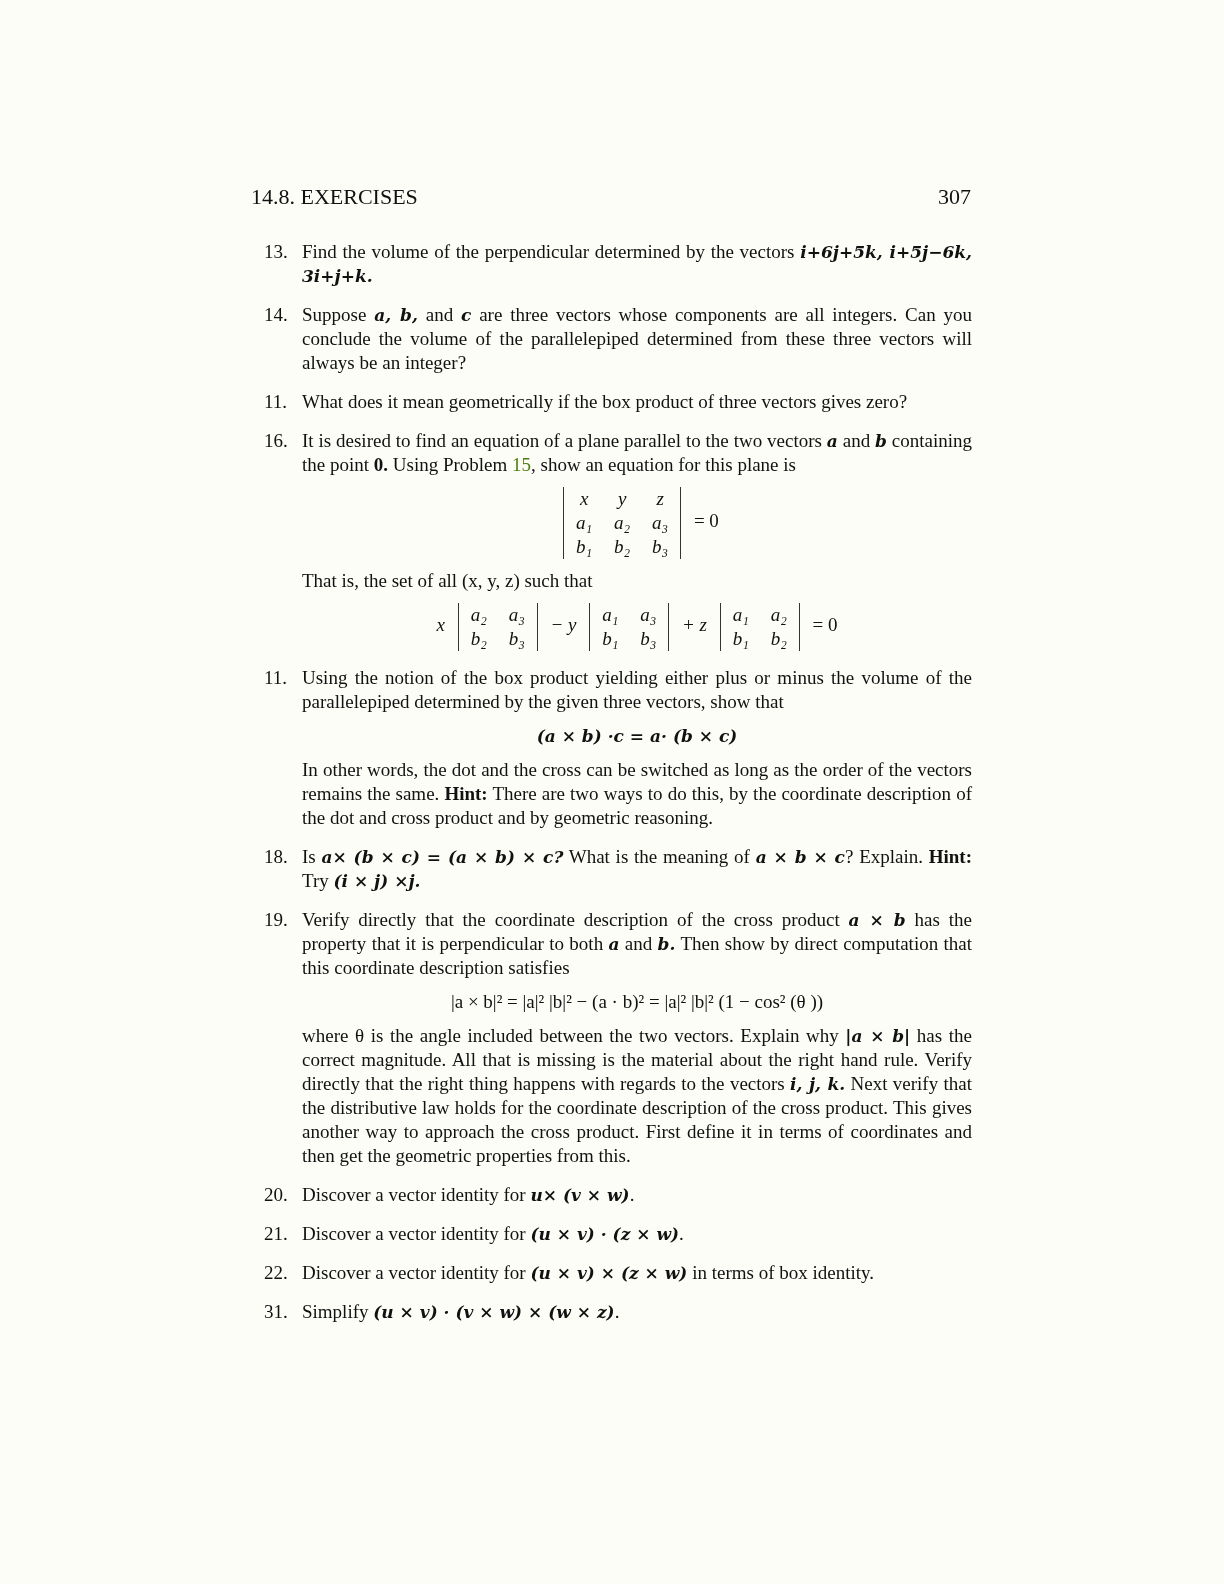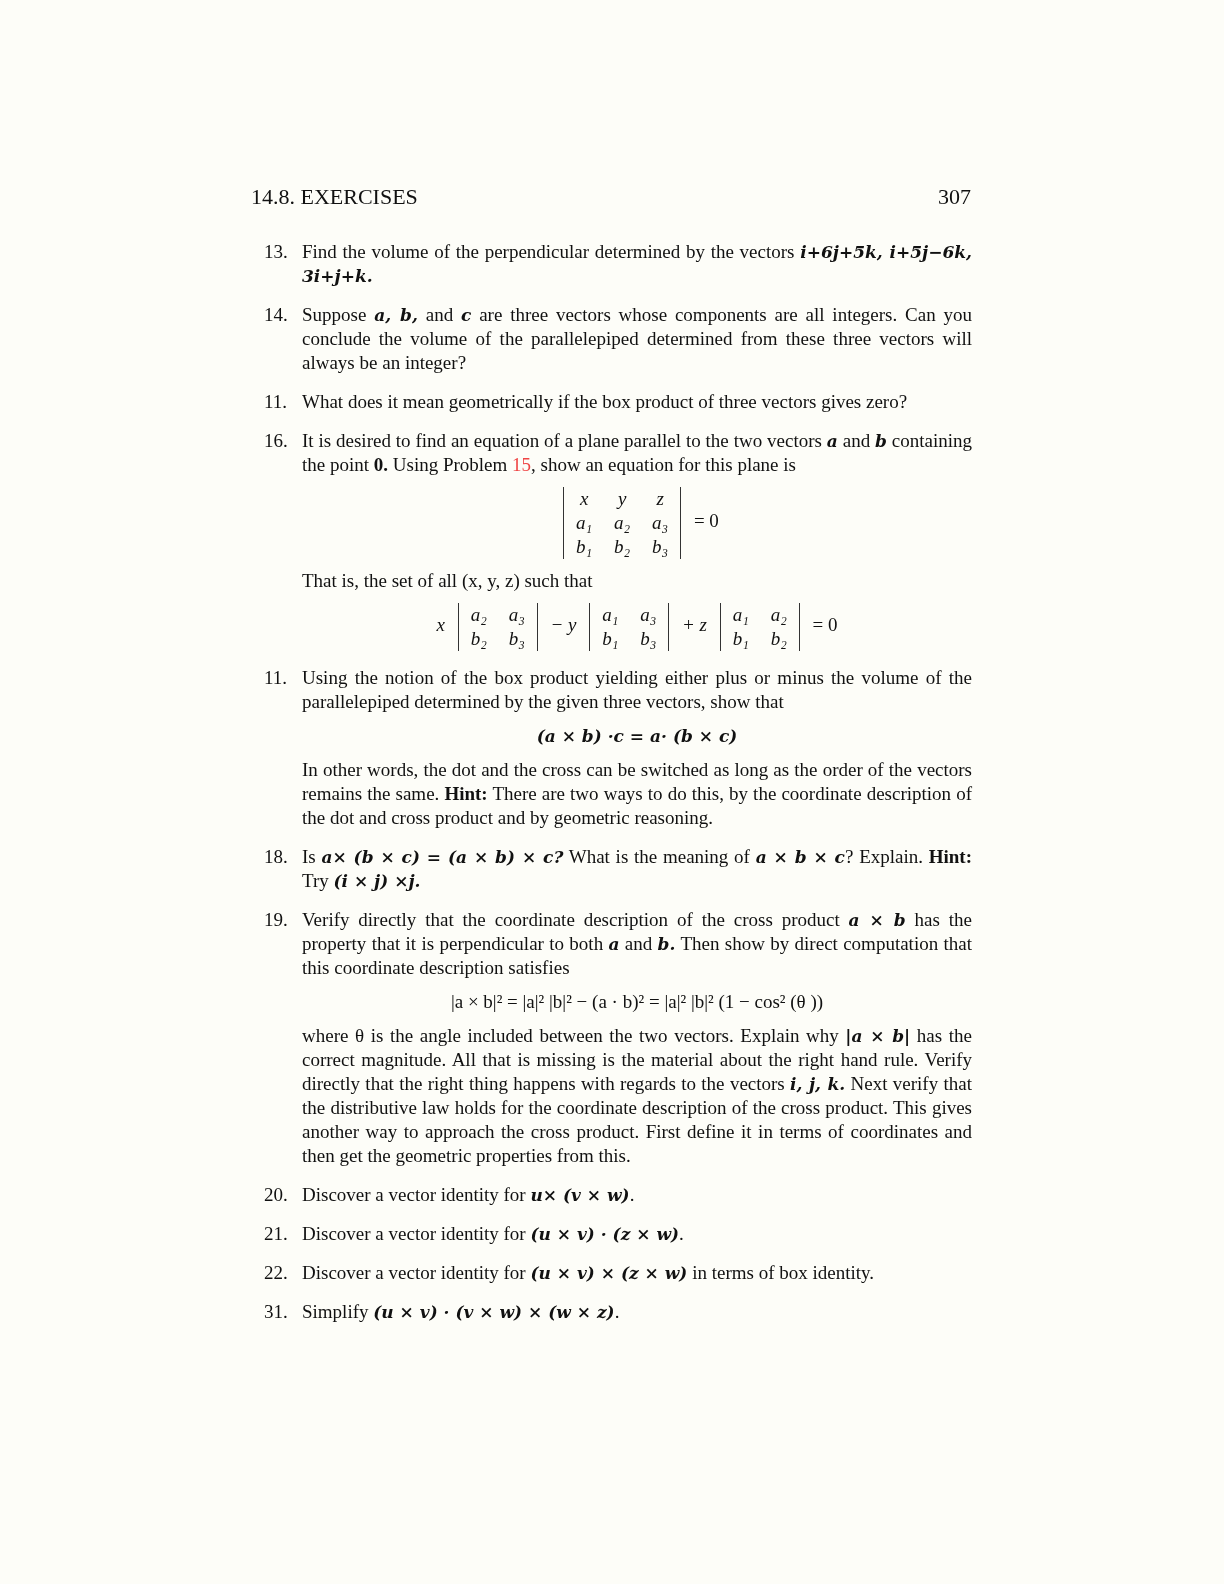--- a/index.html
+++ b/index.html
@@ -5,21 +5,21 @@
   html, body { margin:0; padding:0; }
   body { width:1224px; height:1584px; background:#fdfdf8; position:relative; overflow:hidden;
          font-family:"Liberation Serif", "DejaVu Serif", serif; color:#111; font-size:19px; }
   .hdr { position:absolute; top:184px; left:251px; width:720px; font-size:22px;font-family:Liberation Serif, serif; }
   .hdr .r { position:absolute; right:0; top:0; }
   .page { position:absolute; left:264px; top:240px; width:708px; line-height:24px; }
   .ex { position:relative; padding-left:38px; margin-bottom:15px; text-align:justify; }
   .ex .num { position:absolute; left:0; top:0; }
   .v { font-family:"DejaVu Serif", serif; font-weight:bold; font-style:italic; font-size:17px; }
   .mi { font-style:italic; }
-  .link { color:#ef4444; }
+  .link { color:#4d7c0f; }
   .b { font-weight:bold; }
   .disp { text-align:center; margin:10px 0; }
   .det { display:inline-flex; align-items:center; vertical-align:middle; }
   .bar { width:1px; background:#333; align-self:stretch; margin:0 8px; }
   .grid { display:grid; gap:0 14px; font-style:italic; text-align:center; line-height:24px; }
   .g3 { grid-template-columns:repeat(3, 24px); }
   .g2 { grid-template-columns:repeat(2, 24px); }
   .para { margin:8px 0; }
 </style>
 </head>

